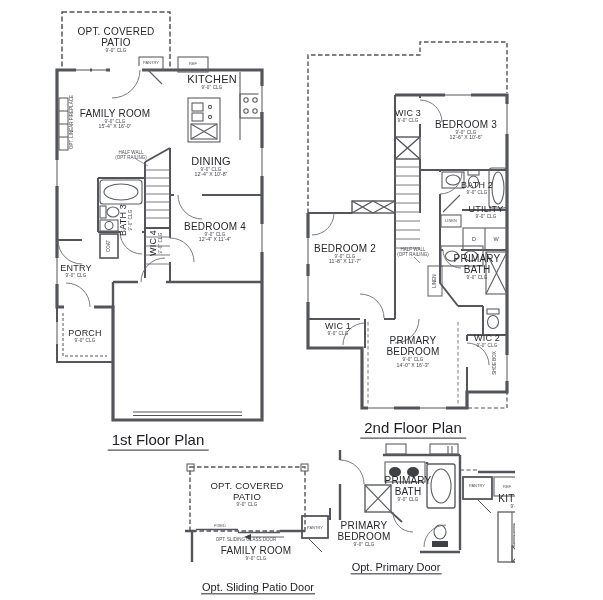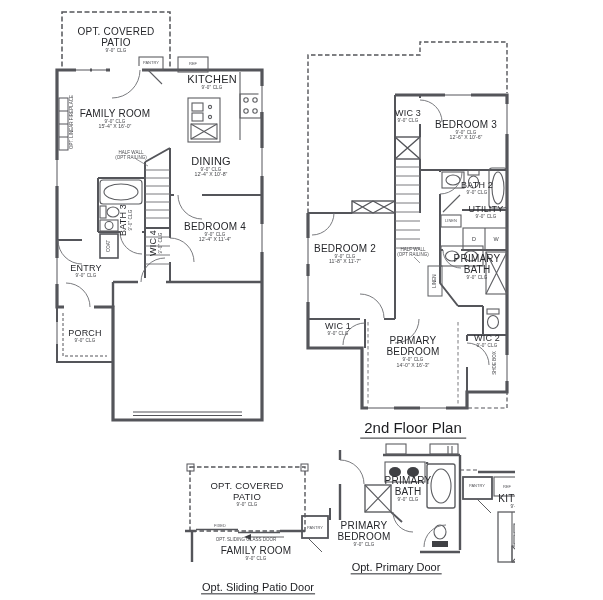--- a/index.html
+++ b/index.html
@@ -303,21 +303,21 @@
 </div>
 <div class="lbl rot" style="left:156px;top:243px">
   <span class="nm sm">WIC 4</span>
   <span class="clg">9'-0" CLG</span>
 </div>
 <div class="lbl" style="left:215px;top:232px">
   <span class="nm">BEDROOM 4</span>
   <span class="clg">9'-0" CLG</span>
   <span class="dims">12'-4" X 11'-4"</span>
 </div>
-<div class="lbl" style="left:86px;top:271px">
+<div class="lbl" style="left:76px;top:271px">
   <span class="nm sm">ENTRY</span>
   <span class="clg">9'-0" CLG</span>
 </div>
 <div class="lbl" style="left:85px;top:336px">
   <span class="nm sm">PORCH</span>
   <span class="clg">9'-0" CLG</span>
 </div>
 <div class="lbl rot" style="left:72px;top:122px">
   <span class="tiny">OPT. LINEAR FIREPLACE</span>
 </div>
@@ -327,20 +327,23 @@
 <div class="lbl" style="left:131px;top:155px">
   <span class="tiny">HALF WALL</span>
   <span class="tiny">(OPT RAILING)</span>
 </div>
 <div class="lbl" style="left:151px;top:63px">
   <span class="micro">PANTRY</span>
 </div>
 <div class="lbl" style="left:193px;top:64px">
   <span class="micro">REF</span>
 </div>
+<div class="lbl" style="left:158px;top:441px">
+  <span class="plan-title">1st Floor Plan</span>
+</div>
 
 <div class="lbl" style="left:408px;top:116px">
   <span class="nm sm">WIC 3</span>
   <span class="clg">9'-0" CLG</span>
 </div>
 <div class="lbl" style="left:466px;top:130px">
   <span class="nm">BEDROOM 3</span>
   <span class="clg">9'-0" CLG</span>
   <span class="dims">12'-6" X 10'-6"</span>
 </div>

